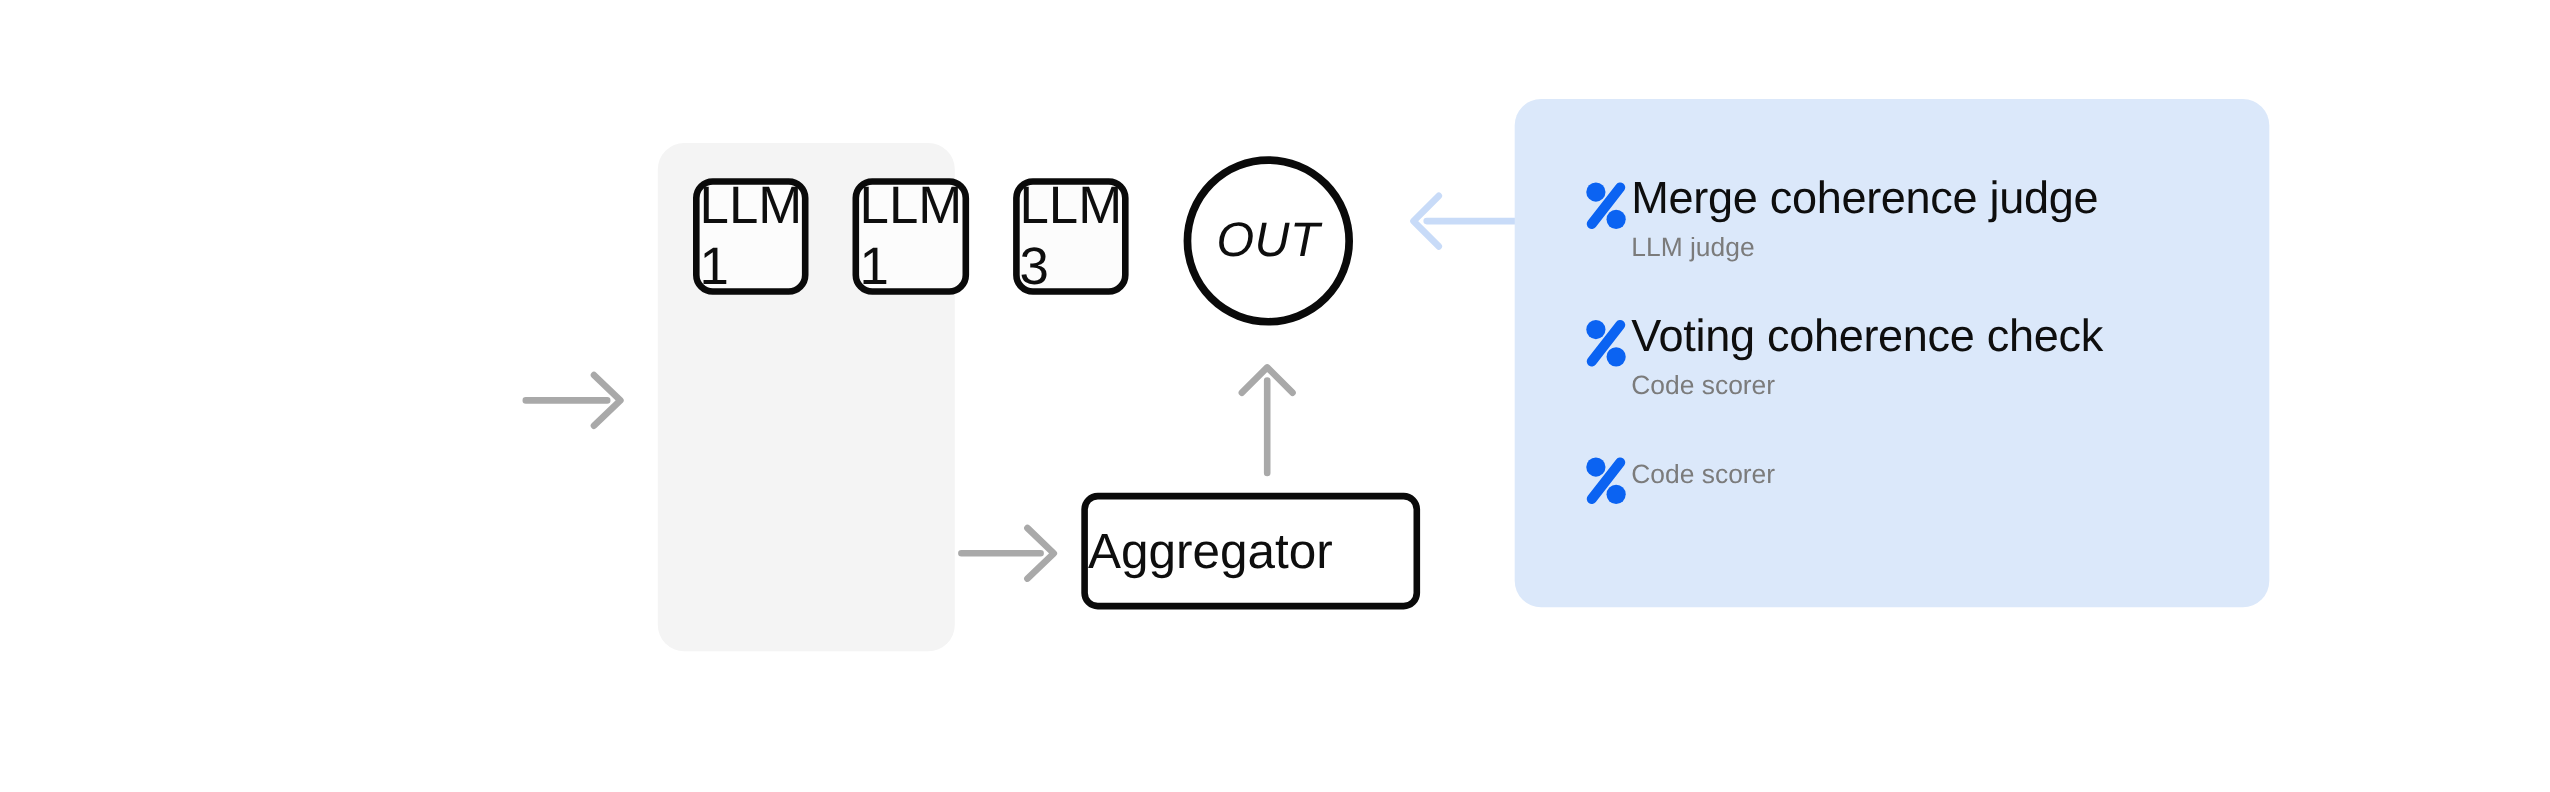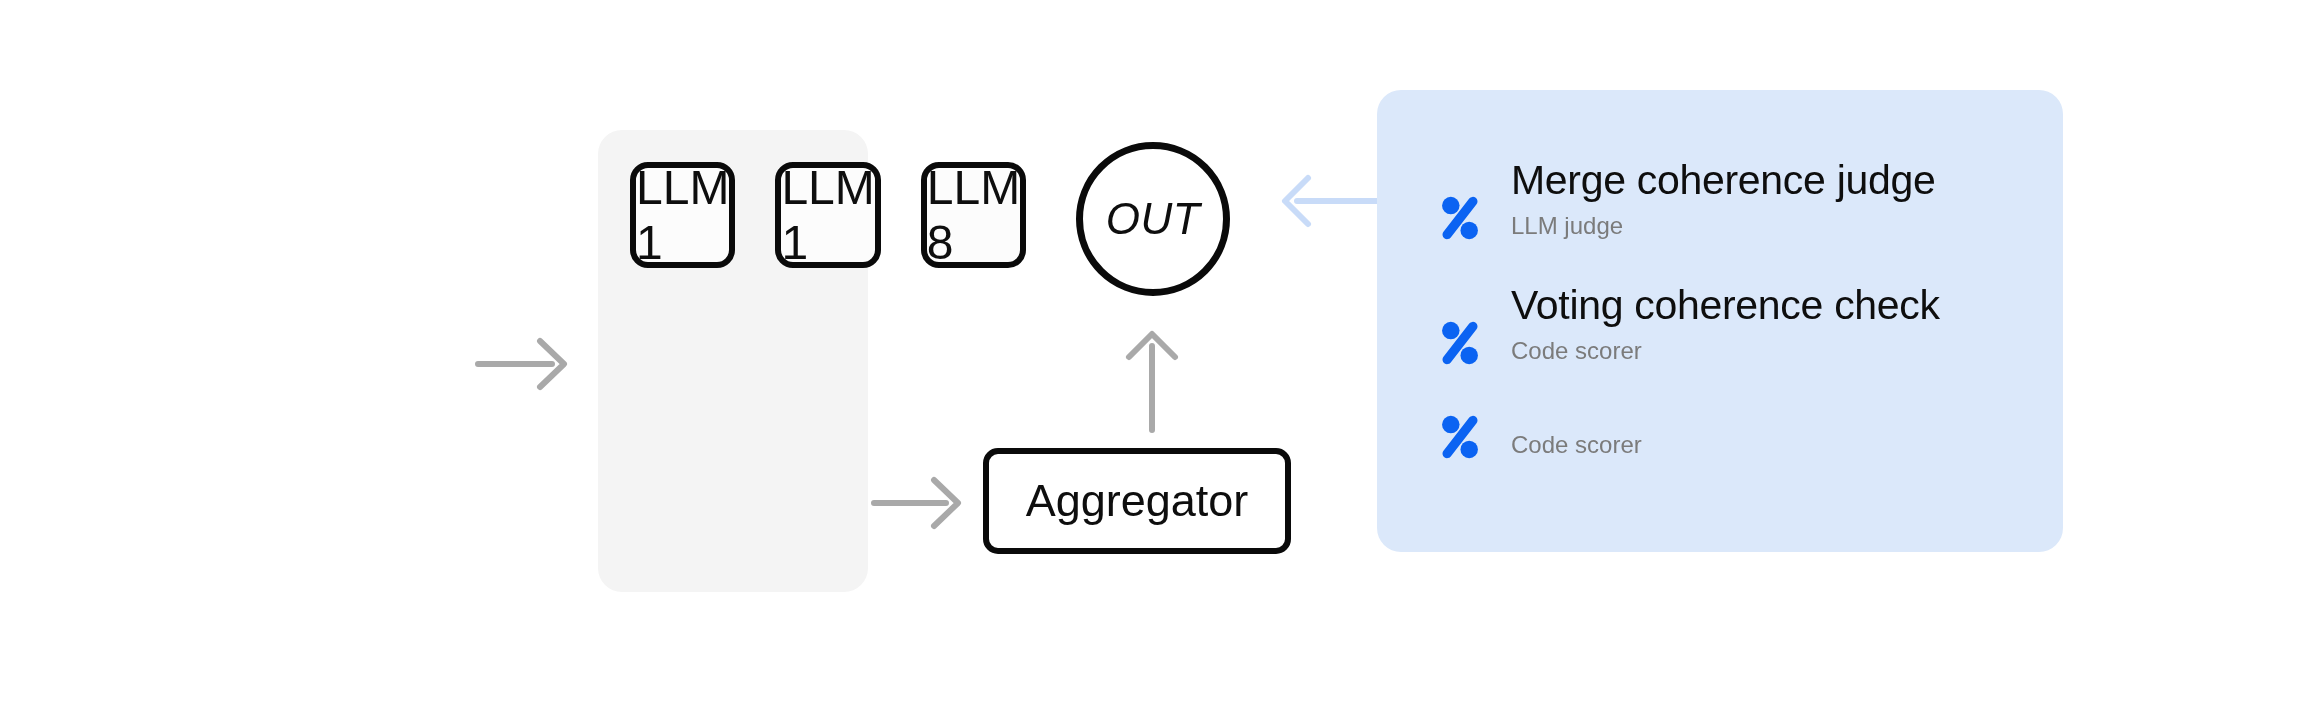--- a/index.html
+++ b/index.html
@@ -55,34 +55,34 @@
     border-radius:18px;
     display:flex;align-items:center;justify-content:center;
     font-size:48px;color:var(--title-color);
   }
   .aggregator{
     position:absolute;left:983px;top:448px;
     width:308px;height:106px;
     background:var(--canvas-bg);
     border:6px solid var(--node-border);
     border-radius:15px;
-    display:flex;align-items:center;justify-content:center;
+    display:flex;align-items:center;justify-content:flex-start;
     font-size:45px;color:var(--title-color);
   }
 
   .scorers-panel{
     position:absolute;left:1377px;top:90px;
     width:686px;height:462px;
     background:var(--panel-blue);
     border-radius:24px;
     display:flex;flex-direction:column;
     padding:68px 40px 0 60px;
     gap:42px;
   }
-  .scorer-row{display:flex;align-items:flex-end;gap:28px;}
+  .scorer-row{display:flex;align-items:flex-start;}
   .scorer-icon{width:46px;height:46px;flex:0 0 46px;margin-top:6px;}
   .scorer-title{
     font-size:41px;font-weight:500;color:var(--title-color);
     line-height:44px;letter-spacing:-0.3px;white-space:nowrap;
   }
   .scorer-subtitle{
     font-size:24px;color:var(--subtitle-gray);
     line-height:30px;margin-top:9px;
   }
 </style>
@@ -100,21 +100,21 @@
 
 
   <div class="llm-group">
     <div class="llm-box">
       <span>LLM 1</span>
     </div>
     <div class="llm-box">
       <span>LLM 1</span>
     </div>
     <div class="llm-box">
-      <span>LLM 8</span>
+      <span>LLM 3</span>
     </div>
   </div>
 
   <div class="aggregator">
     <span>Aggregator</span>
   </div>
 
   <div class="node-circle node-out">
     <span>OUT</span>
   </div>

